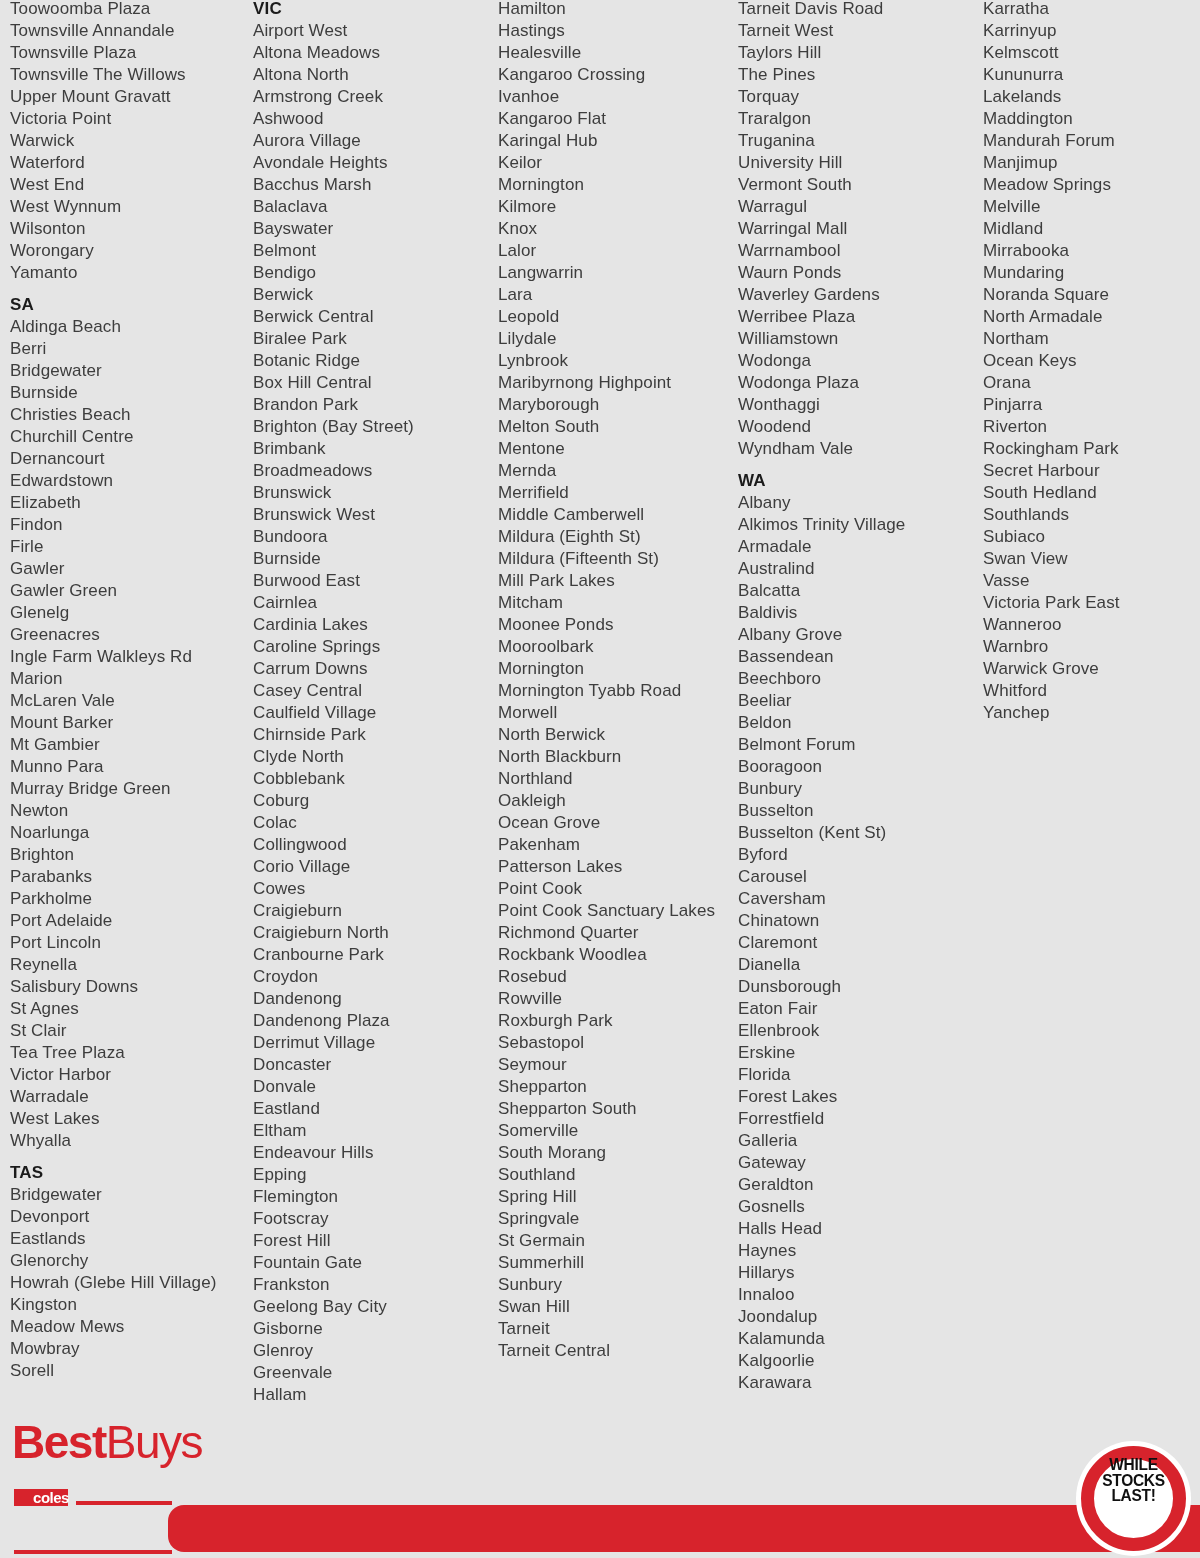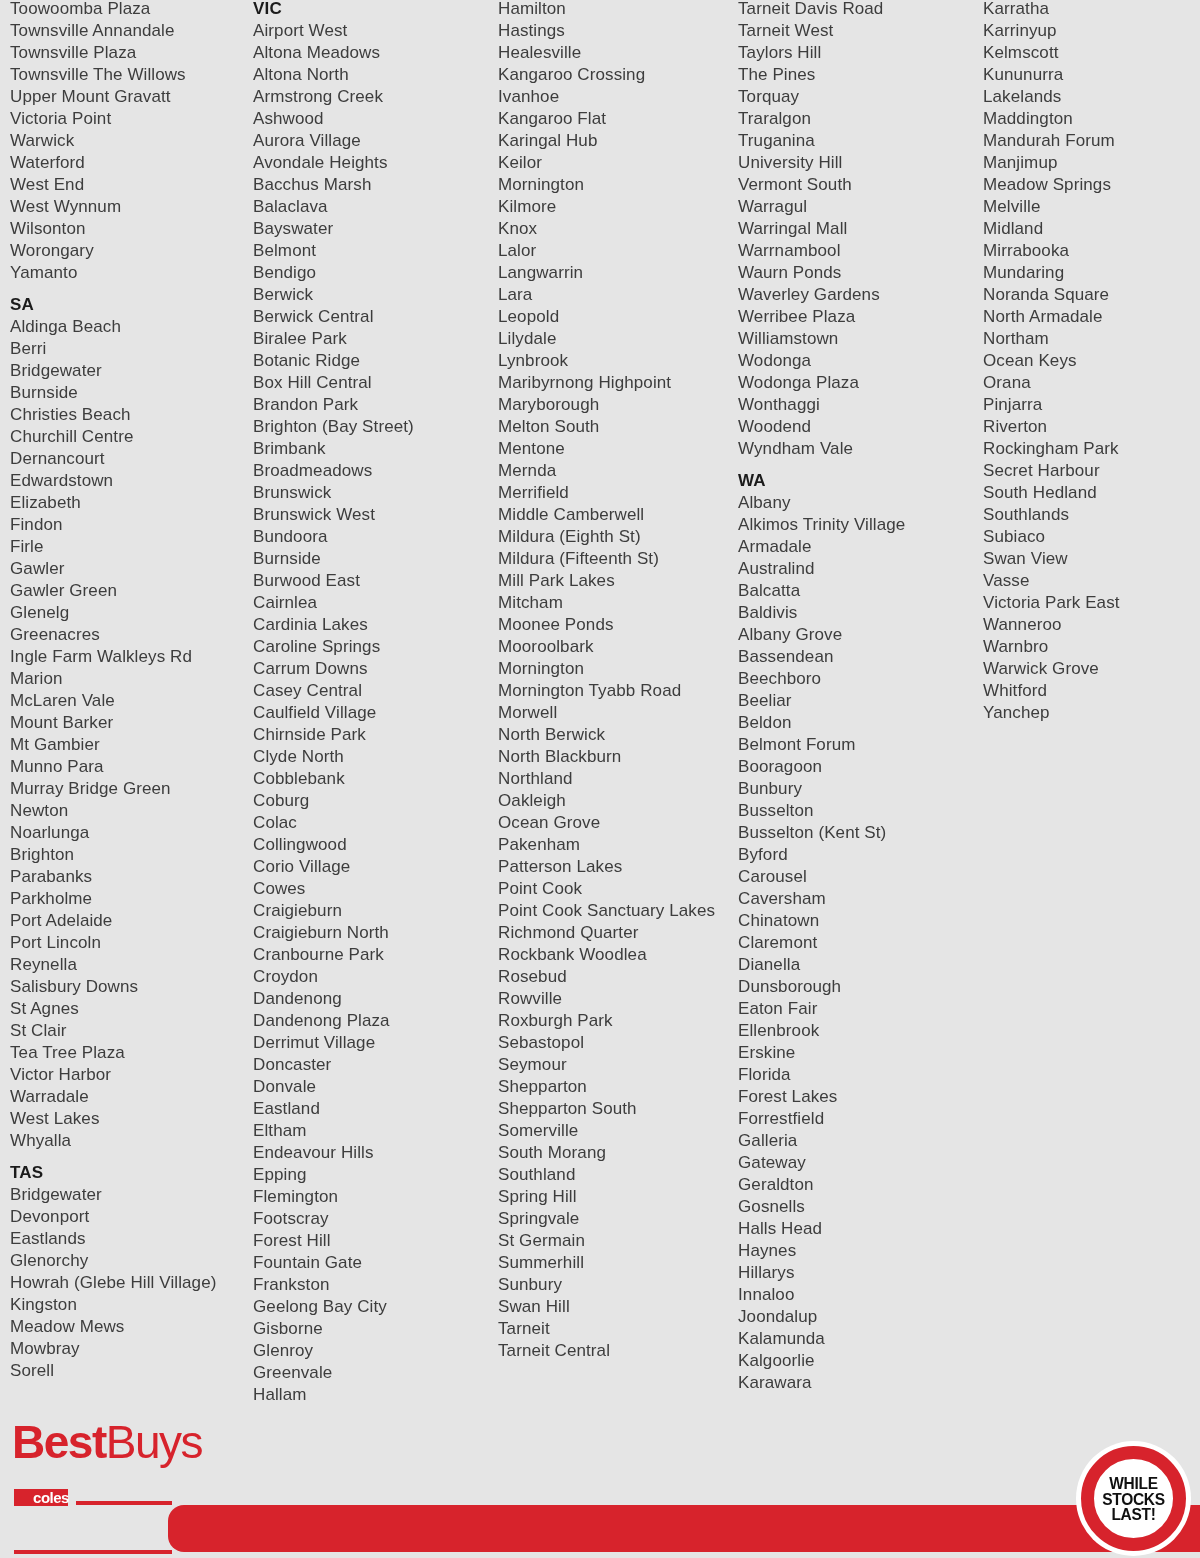--- a/index.html
+++ b/index.html
@@ -46,21 +46,21 @@
   .brand .brand-light{font-weight:400;}
   .brand-underline{position:absolute;left:14px;top:1550px;width:158px;height:4px;background:#d7232c;}
   .red-bar{
     position:absolute;left:168px;top:1505px;width:1046px;height:47px;
     background:#d7232c;border-radius:16px;
   }
   .badge{
     position:absolute;left:1081px;top:1446px;width:105px;height:105px;
     box-sizing:border-box;border:13px solid #d7232c;border-radius:50%;
     background:#ffffff;box-shadow:0 0 0 5px #ffffff;
-    display:flex;align-items:center;justify-content:center;z-index:2;
+    display:flex;align-items:flex-start;justify-content:center;z-index:2;
   }
   .badge-text{
     text-align:center;color:#101010;font-weight:700;
     font-size:15.5px;line-height:14px;letter-spacing:-.3px;
     transform:scaleY(1.12);
   }
   .badge-text span{display:block;}
 </style>
 </head>
 <body>

